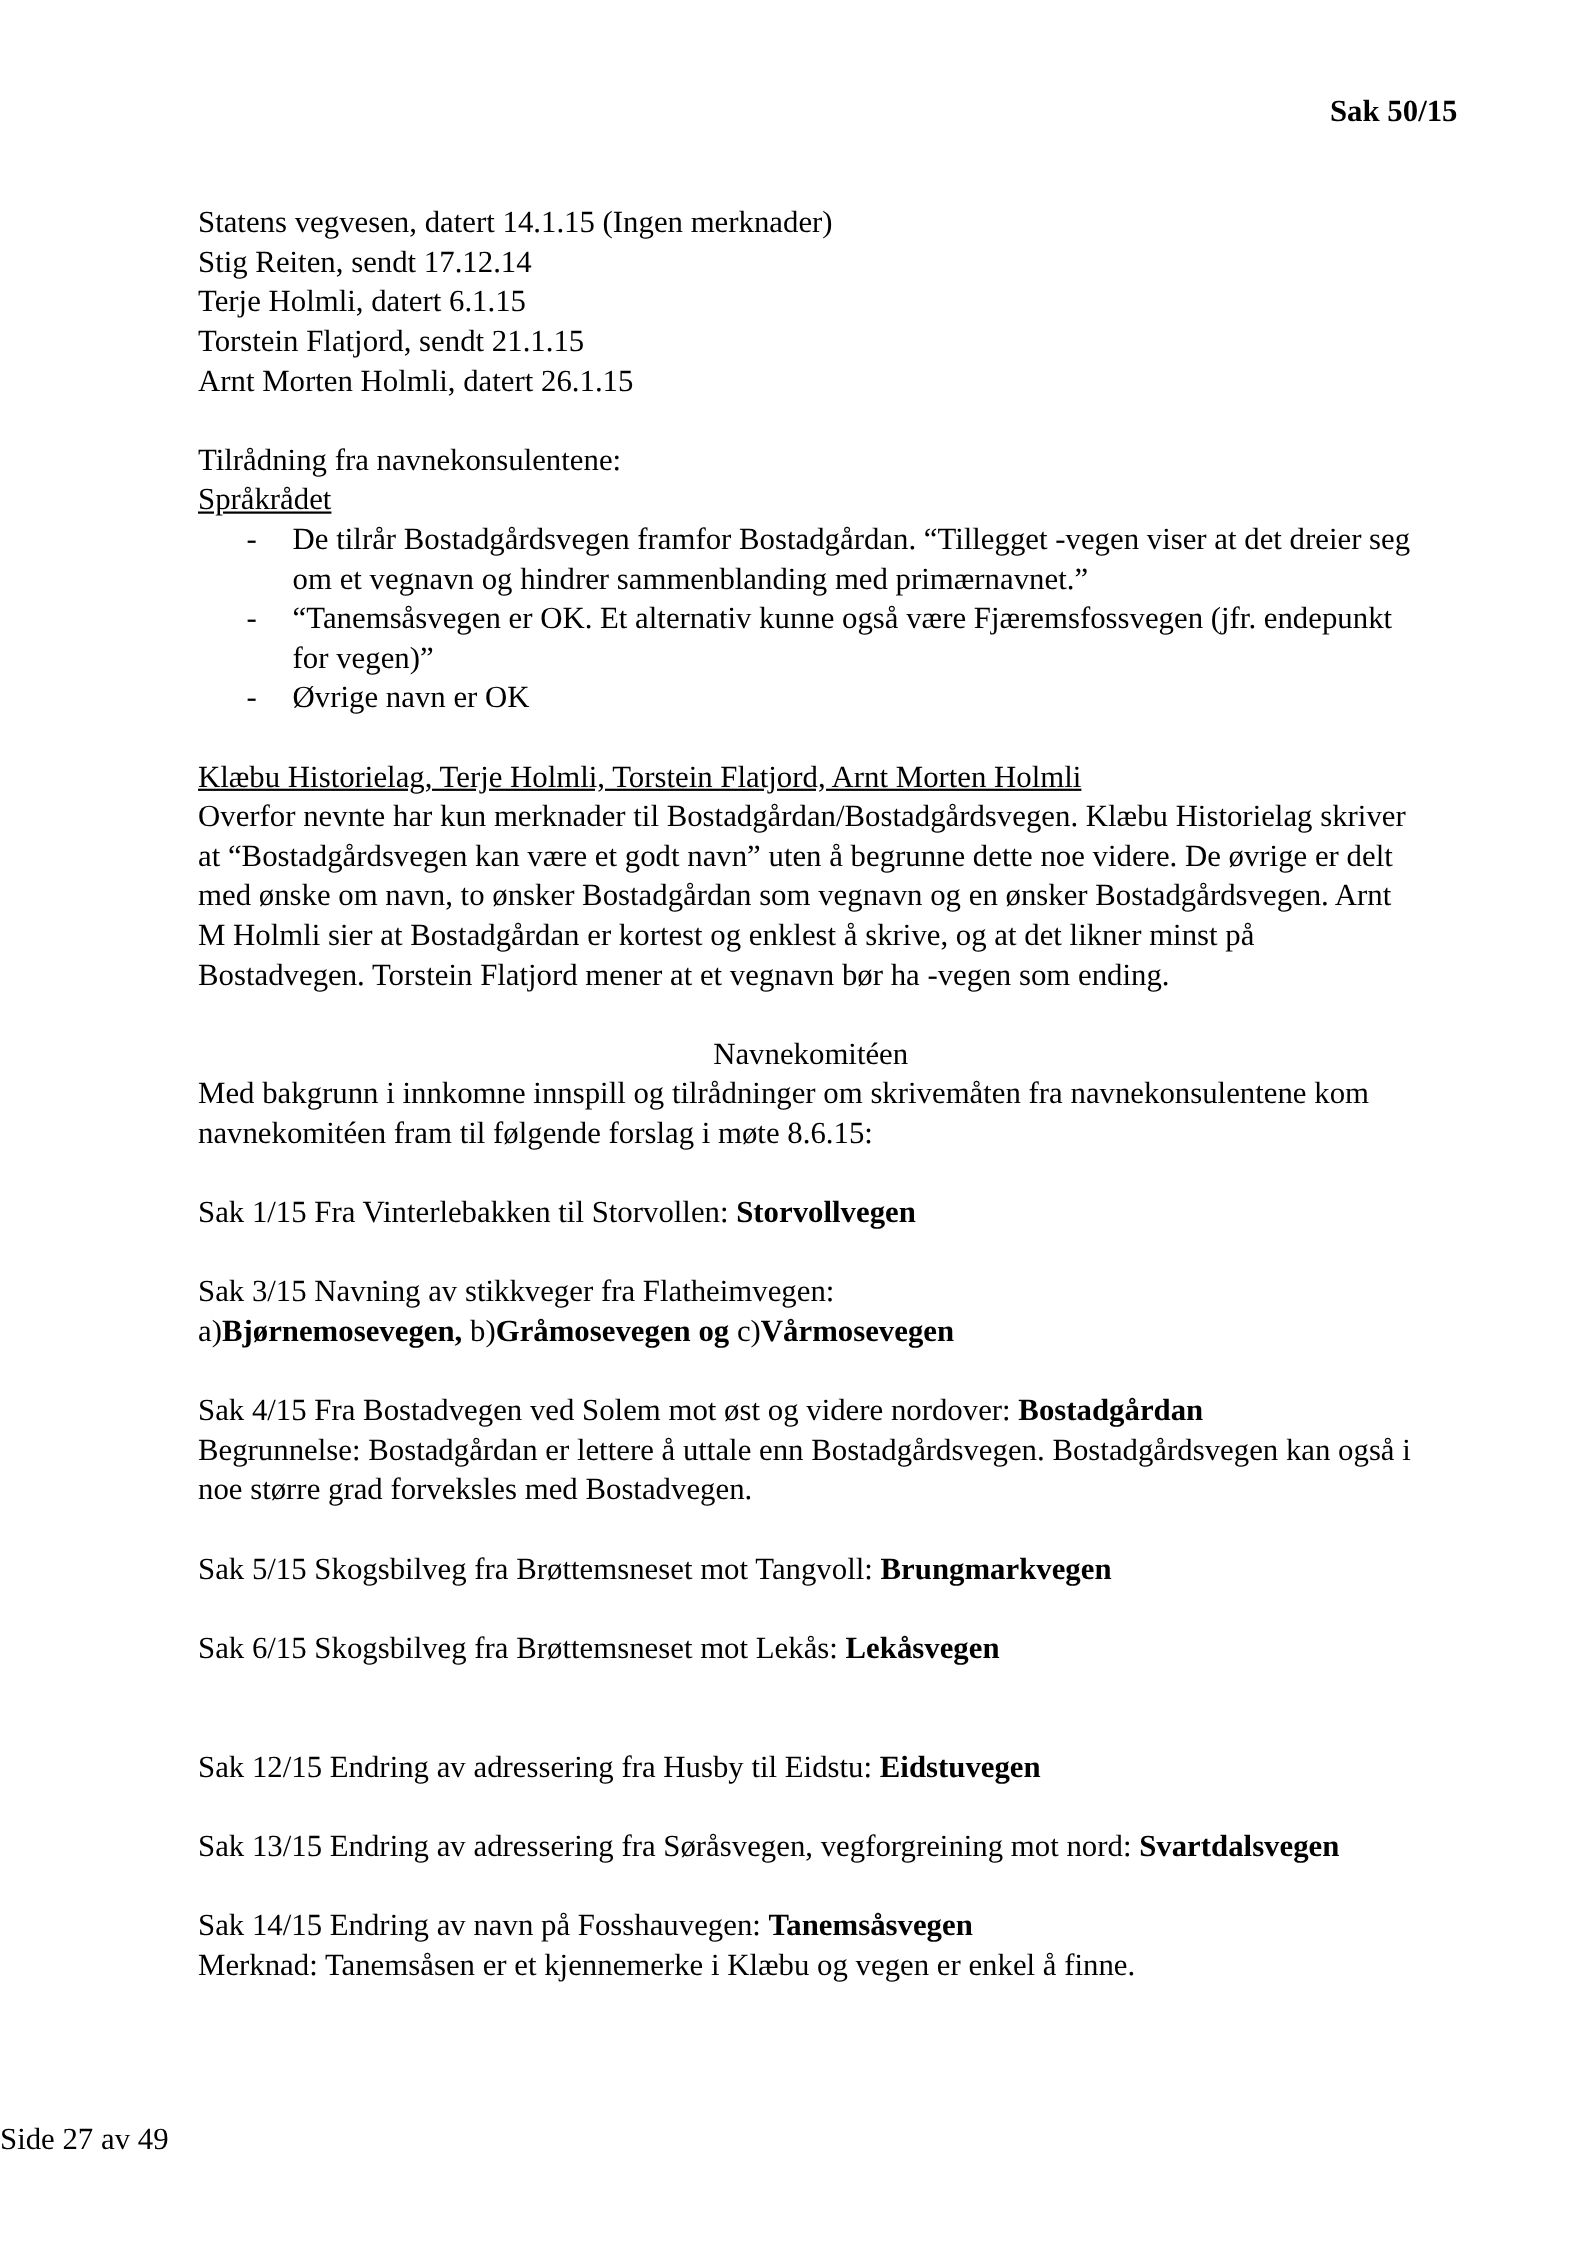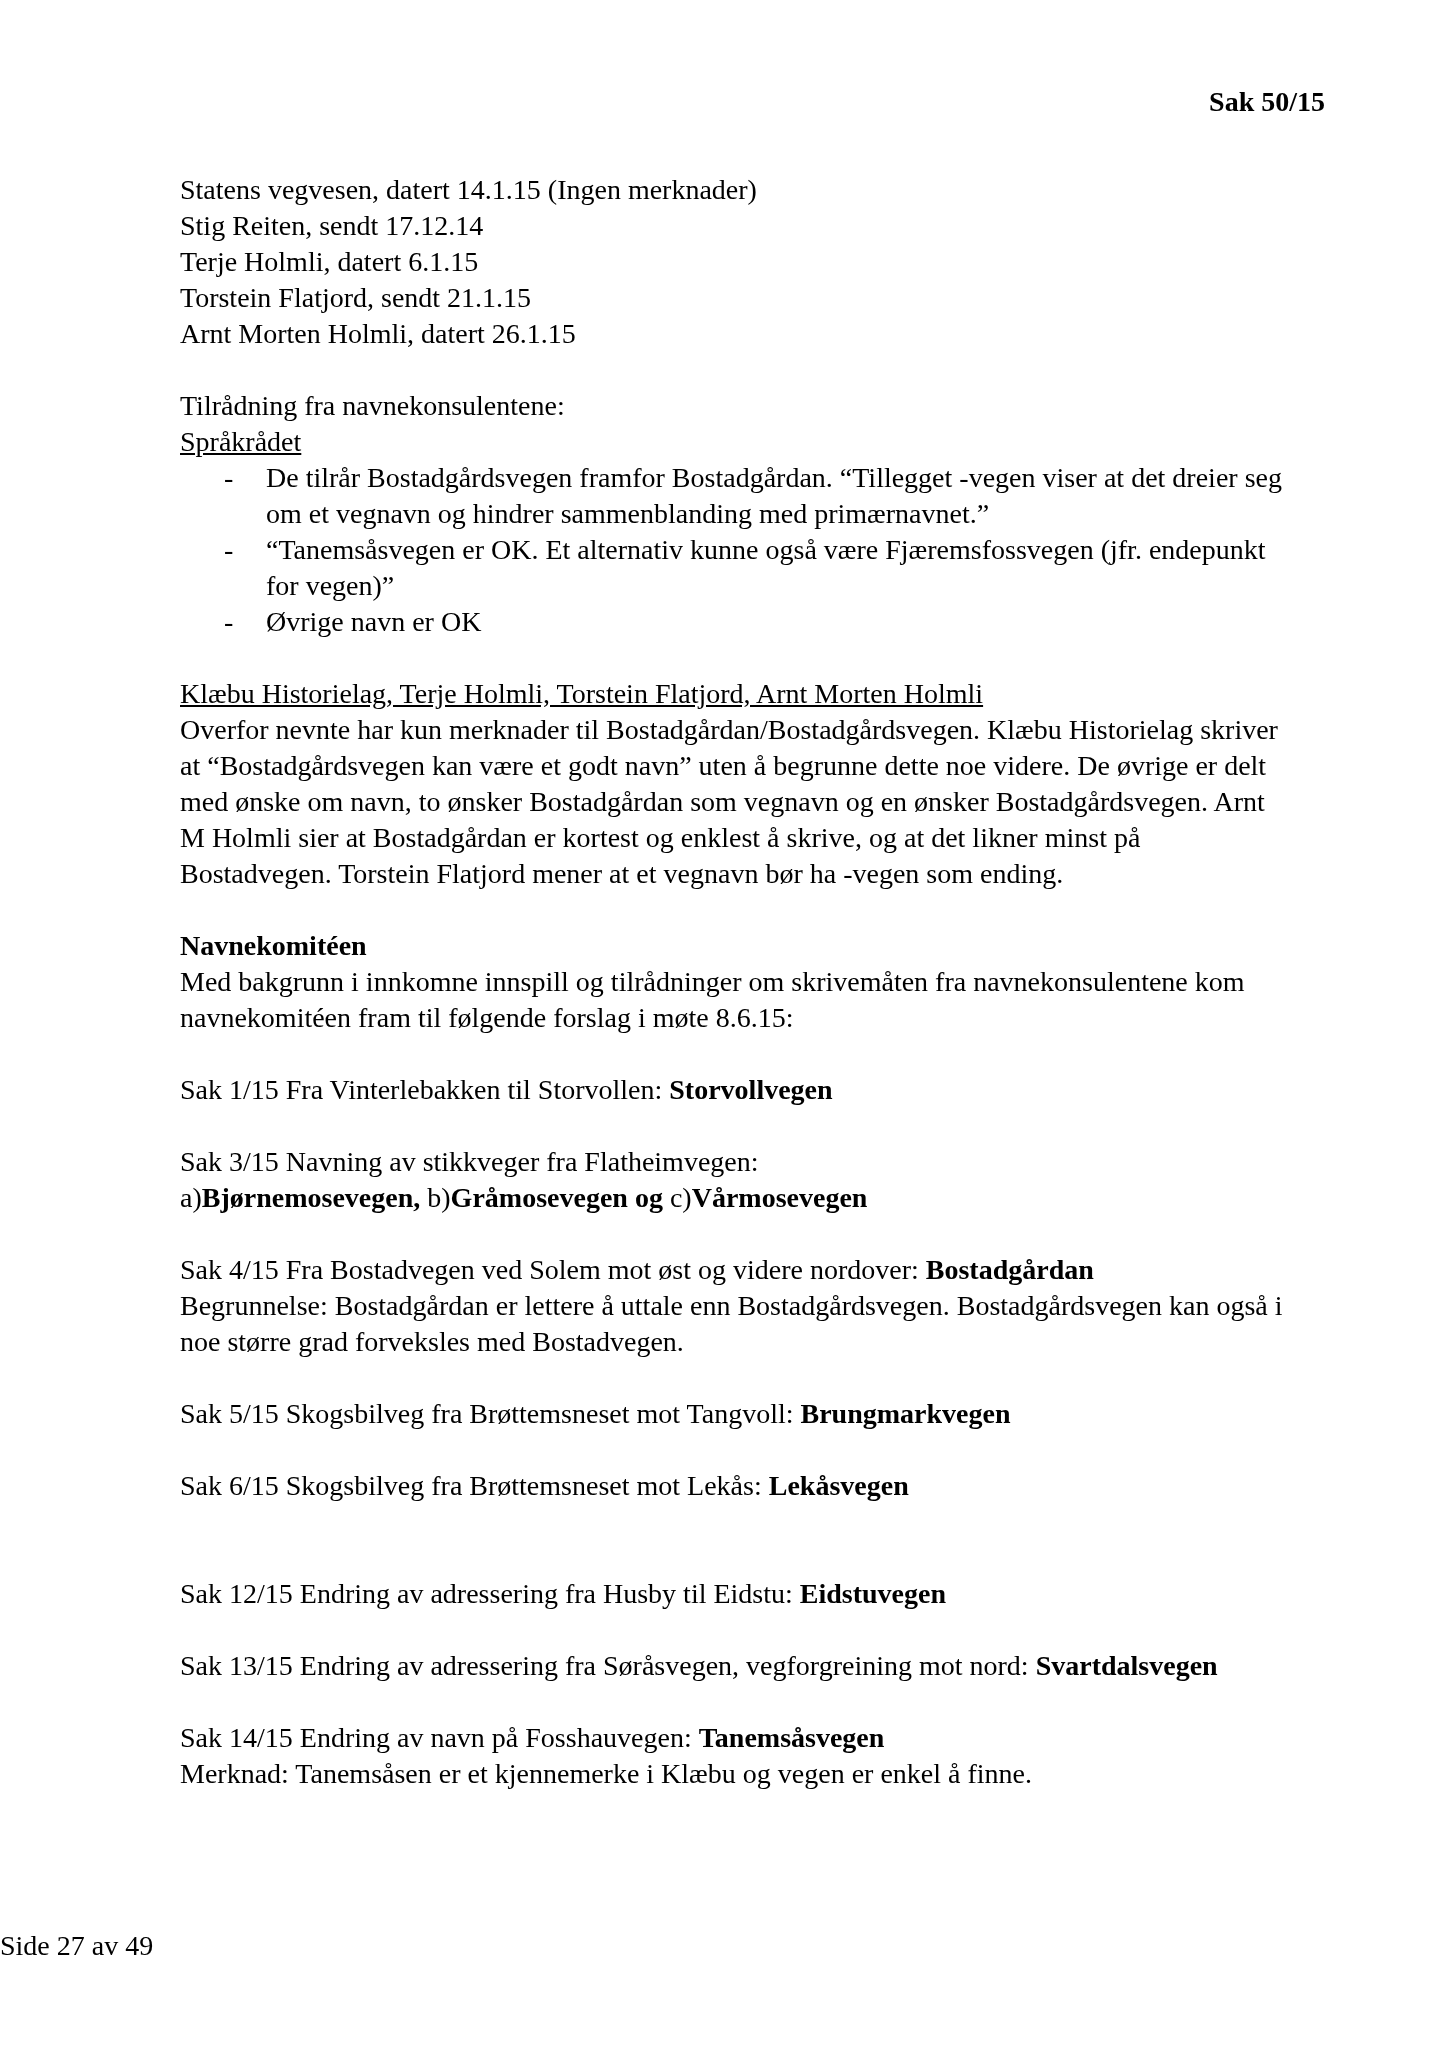--- a/index.html
+++ b/index.html
@@ -20,32 +20,32 @@
     padding-left: 32px;
   }
   .doc-ref {
     position: absolute;
     top: 84px;
     right: 155px;
     font-weight: bold;
   }
   .content {
     position: absolute;
-    top: 172px;
+    top: 185px;
     left: 180px;
     width: 1114px;
   }
   .blk {
     margin: 0;
     padding: 0;
   }
   .spacer { height: 36px; }
   .b { font-weight: bold; }
   .u-heading { text-decoration: underline; }
-  .b-heading { font-weight: bold; }
+  .b-heading { font-weight: normal; text-align: center; }
   .bullets { margin: 0; }
   .bullet-item {
     position: relative;
     padding-left: 86px;
   }
   .bullet-marker {
     position: absolute;
     left: 44px;
     top: 0;
   }

